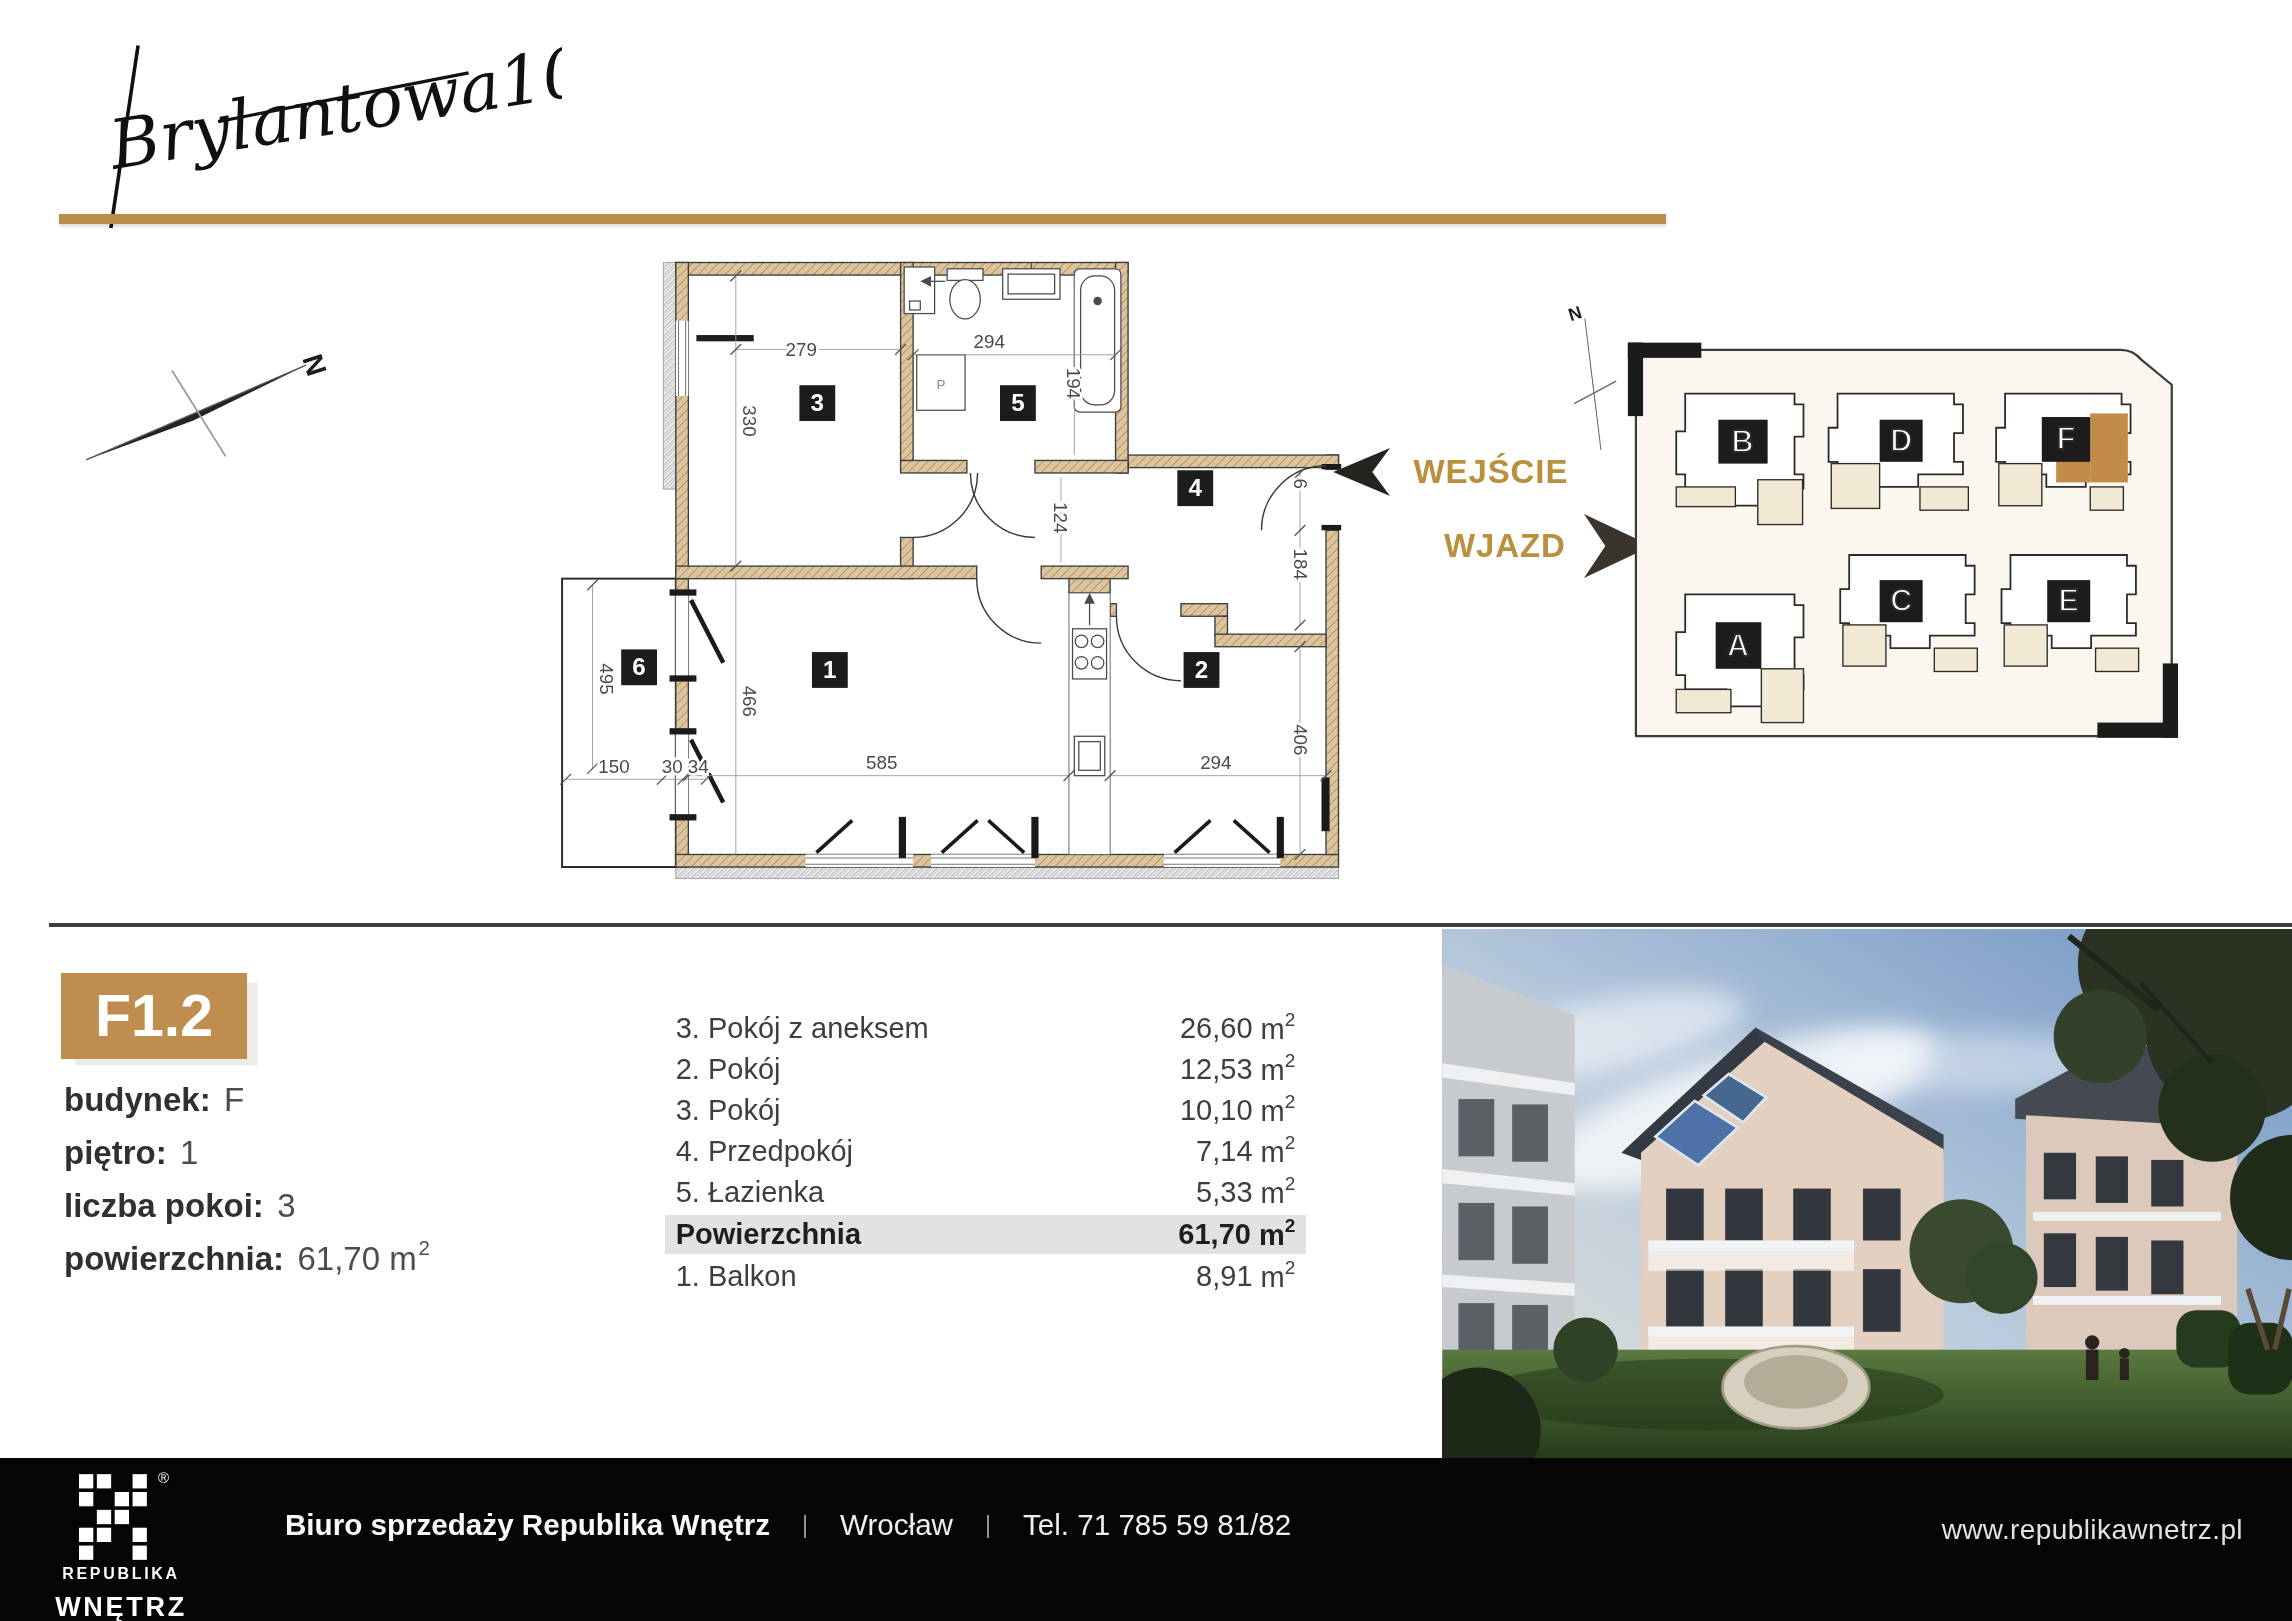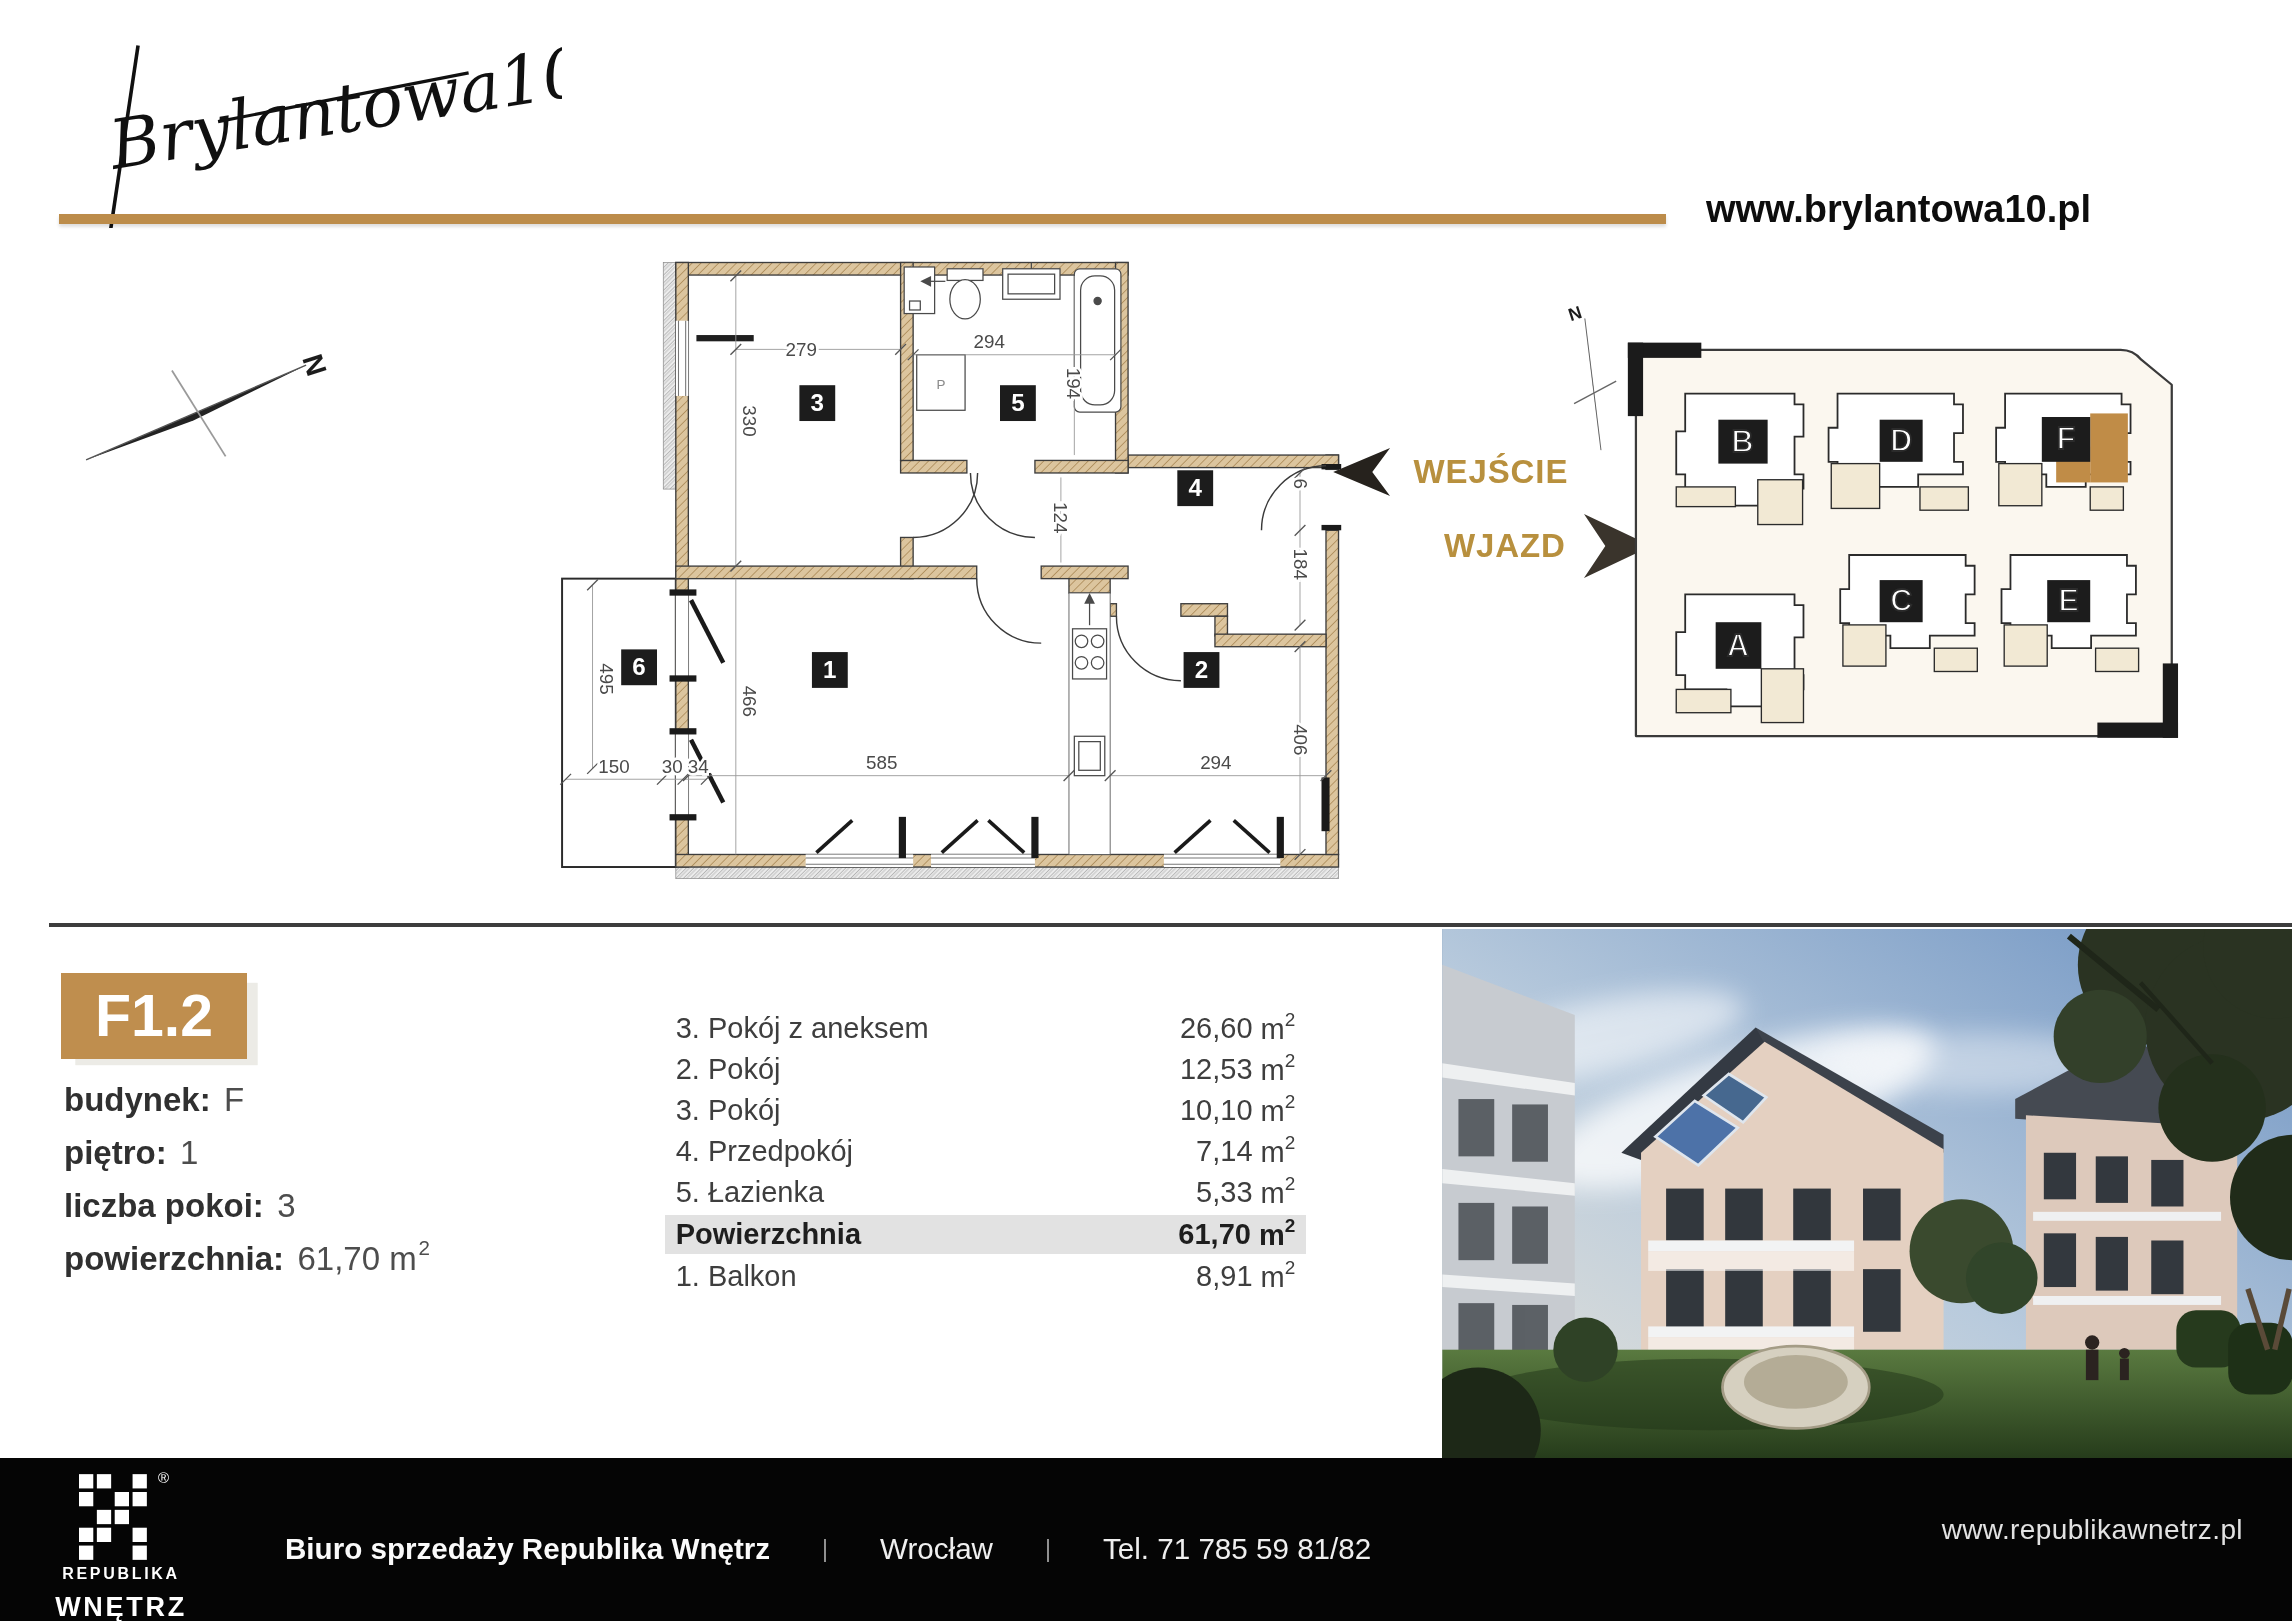--- a/index.html
+++ b/index.html
@@ -47,41 +47,40 @@
   .room-row sup{font-size:19px;position:relative;top:-1.8px;}
   .room-row.total{background:#e2e2e2;font-weight:700;color:#1e1e1e;height:39px;margin:1.8px 0;}
 
   .photo{position:absolute;left:1442px;top:929px;width:851px;height:529px;overflow:hidden;background:#9db4cb;}
 
   .footer{position:absolute;left:0;top:1458px;width:2293px;height:163px;background:#050505;color:#fff;}
   .f-logo{position:absolute;left:79px;top:16px;}
   .f-tm{position:absolute;left:158px;top:10.7px;font-size:15px;color:#fff;}
   .f-logo-l1{position:absolute;left:18px;top:107px;width:206px;text-align:center;font-size:16px;font-weight:700;letter-spacing:2.7px;}
   .f-logo-l2{position:absolute;left:18px;top:134px;width:206px;text-align:center;font-size:27px;font-weight:700;letter-spacing:2.7px;}
-  .f-center{position:absolute;left:285px;top:50px;display:flex;align-items:center;gap:52px;font-size:29.6px;margin-top:24px;}
+  .f-center{position:absolute;left:285px;top:50px;display:flex;align-items:center;gap:32px;font-size:29.6px;}
   .f-office{font-weight:700;color:#fafafa;}
   .f-sep{color:#9a9a9a;font-size:23px;}
   .f-city,.f-phone{color:#efefef;font-weight:400;}
   .f-url{position:absolute;right:50px;top:56px;font-size:28px;color:#e2e2e2;font-weight:400;letter-spacing:0.4px;}
 </style>
 </head>
 <body>
 
 <div id="page">
 
   <svg class="logo-script" width="537" height="233" viewBox="0 0 600 260">
     <g transform="rotate(-9 300 130)">
       <line x1="140" y1="30" x2="72" y2="246" stroke="#101010" stroke-width="4"></line>
       <text x="92" y="162" font-family="DejaVu Serif, serif" font-style="italic" font-size="76" fill="#101010">Brylantowa10</text>
       <line x1="215" y1="128" x2="500" y2="118" stroke="#101010" stroke-width="3.5"></line>
     </g>
   </svg>
 
   <div class="gold-line"></div>
-  <div class="site-url">www.brylantowa10.pl</div>
 
   <svg class="compass-main" width="269" height="161" viewBox="0 0 300 180">
     <polygon points="12,152 258,46 132,108" fill="#232323"></polygon>
     <line x1="12" y1="152" x2="258" y2="46" stroke="#555" stroke-width="1.5"></line>
     <line x1="108" y1="52" x2="168" y2="148" stroke="#9a9a9a" stroke-width="2"></line>
     <text x="258" y="56" font-size="32" font-weight="bold" fill="#1c1c1c" transform="rotate(72 268 44)">N</text>
   </svg>
 
   <svg class="floorplan" width="806" height="636" viewBox="0 0 900 710">
     <defs>

